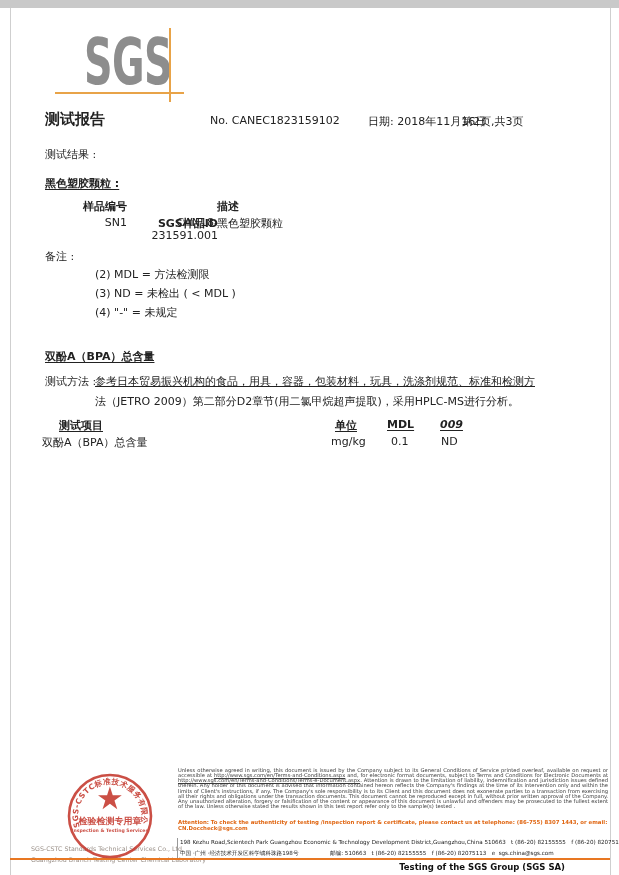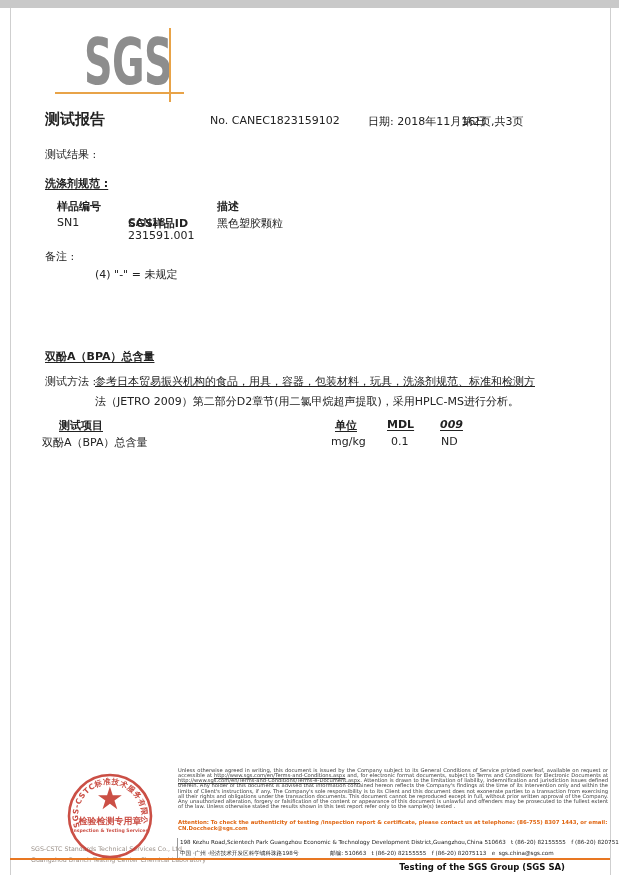--- a/index.html
+++ b/index.html
@@ -17,21 +17,21 @@
   }
   .crop-h{left:55px;top:92px;width:129px;height:1.5px;background:#e8a348;}
   .crop-v{left:169px;top:28px;width:1.5px;height:74px;background:#e8a348;}
   .doc-title{left:45px;top:110px;font-size:15px;font-weight:700;}
   .hdr-no{left:210px;top:114px;font-size:11px;}
   .hdr-date{left:368px;top:114px;font-size:11px;}
   .hdr-page{left:462px;top:114px;font-size:11px;}
   .body-txt{font-size:11px;color:#222;}
   .bold{font-weight:700;}
   .ul{text-decoration:underline;text-underline-offset:2px;}
-  .center{text-align:left;}
+  .center{text-align:right;}
   .it{font-style:italic;}
   .notes div{height:19px;}
   .tiny-gray{font-size:6.3px;color:#9a9088;line-height:11px;}
   .disclaimer{
     left:178px;top:768px;width:430px;font-size:5.2px;line-height:5.15px;
     color:#3c3c3c;text-align:justify;letter-spacing:0px;
   }
   .disclaimer .u{text-decoration:underline;}
   .attention{
     left:178px;top:820px;width:430px;font-size:5.4px;line-height:5.9px;
@@ -53,31 +53,33 @@
 <div class="abs logo">SGS</div>
 <div class="abs crop-h"></div>
 <div class="abs crop-v"></div>
 
 <div class="abs doc-title">测试报告</div>
 <div class="abs hdr-no">No. CANEC1823159102</div>
 <div class="abs hdr-date">日期: 2018年11月16日</div>
 <div class="abs hdr-page">第2页,共3页</div>
 
 <div class="abs body-txt" style="left:45px;top:147px;">测试结果 :</div>
-<div class="abs body-txt bold ul" style="left:45px;top:176px;">洗涤剂规范 :</div>
+<div class="abs body-txt bold ul" style="left:45px;top:176px;">黑色塑胶颗粒 :</div>
 
 <div class="abs body-txt bold center" style="left:57px;top:199px;width:70px;">样品编号</div>
 <div class="abs body-txt bold center" style="left:128px;top:199px;width:90px;margin-top:17px;">SGS样品ID</div>
 <div class="abs body-txt bold" style="left:217px;top:199px;">描述</div>
 <div class="abs body-txt center" style="left:57px;top:216px;width:70px;">SN1</div>
 <div class="abs body-txt center" style="left:128px;top:216px;width:90px;">CAN18-231591.001</div>
 <div class="abs body-txt" style="left:217px;top:216px;">黑色塑胶颗粒</div>
 
 <div class="abs body-txt" style="left:45px;top:249px;">备注 :</div>
 <div class="abs body-txt notes" style="left:95px;top:267px;">
+  <div>(2) MDL = 方法检测限</div>
+  <div>(3) ND = 未检出 ( &lt; MDL )</div>
   <div>(4) "-" = 未规定</div>
 </div>
 
 <div class="abs body-txt bold ul" style="left:45px;top:349px;">双酚A（BPA）总含量</div>
 <div class="abs body-txt" style="left:45px;top:374px;">测试方法 :</div>
 <div class="abs body-txt" style="left:95px;top:374px;width:480px;text-decoration:underline;">参考日本贸易振兴机构的食品，用具，容器，包装材料，玩具，洗涤剂规范、标准和检测方</div>
 <div class="abs body-txt" style="left:95px;top:394px;width:480px;">法（JETRO 2009）第二部分D2章节(用二氯甲烷超声提取)，采用HPLC-MS进行分析。</div>
 
 <div class="abs body-txt bold ul" style="left:59px;top:418px;">测试项目</div>
 <div class="abs body-txt bold ul" style="left:335px;top:418px;">单位</div>

